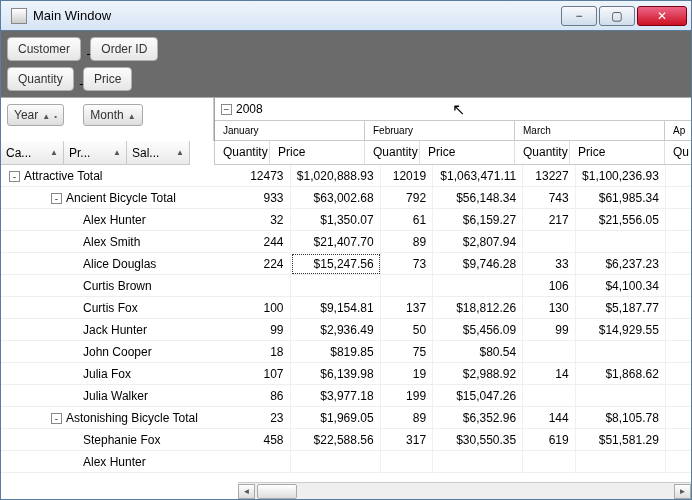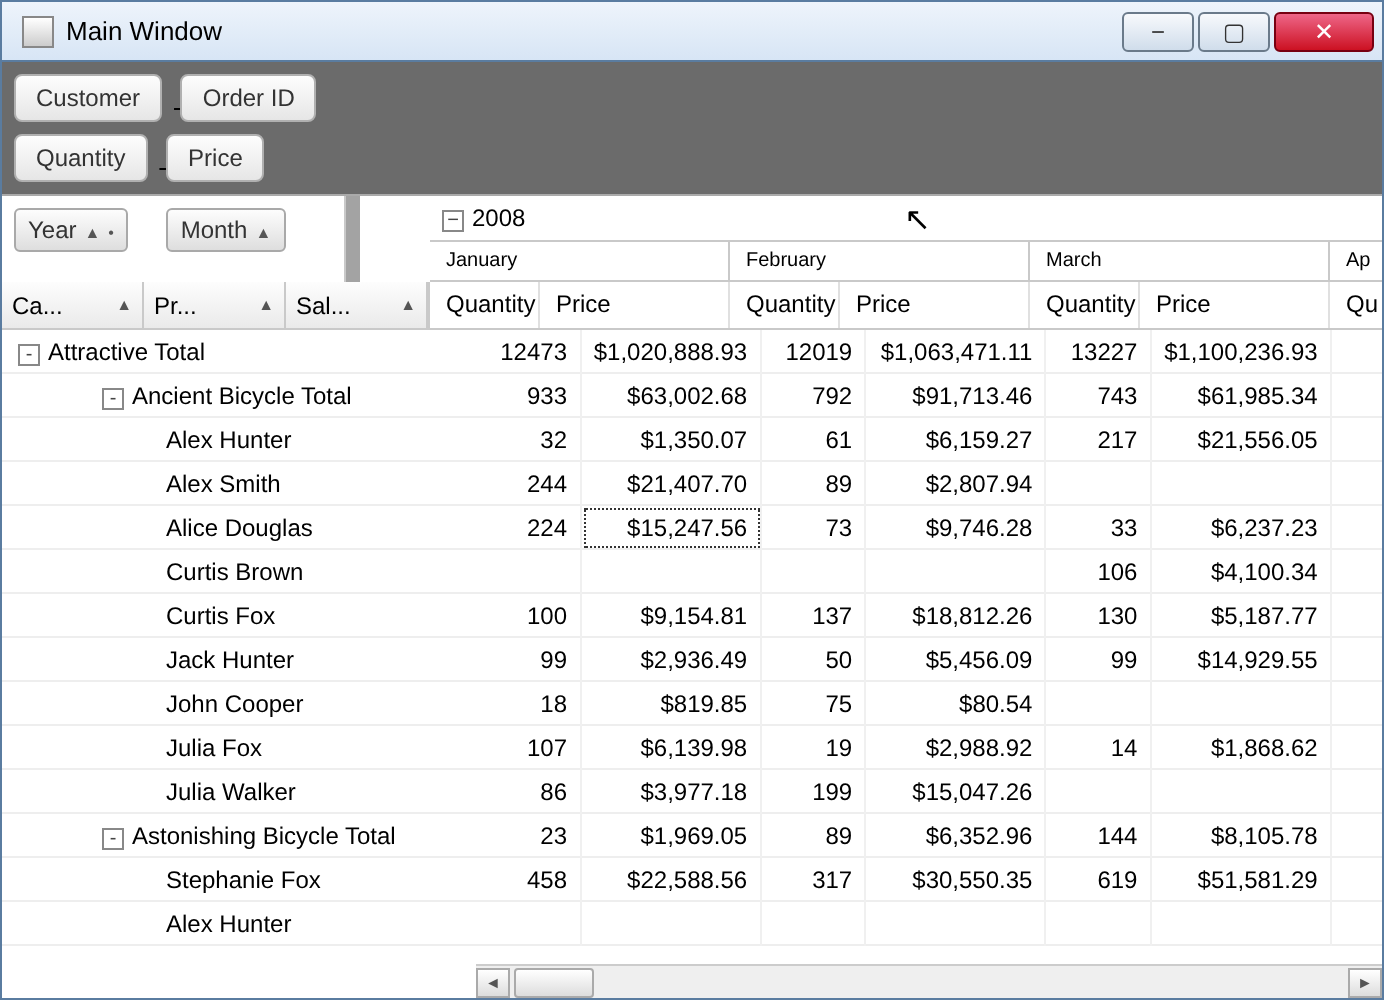--- a/index.html
+++ b/index.html
@@ -14,21 +14,21 @@
   .toolbar { background: #6b6b6b; padding: 6px; }
   .chipline { margin-bottom: 6px; text-decoration: underline; }
   .chip { display: inline-block; background: linear-gradient(#fdfdfd,#e6e6e6); border: 1px solid #b0b0b0; border-radius: 4px; padding: 4px 10px; margin-right: 6px; font-size: 12px; color: #333; }
   .content { flex: 1; display: flex; flex-direction: column; background: #fff; overflow: hidden; border-top: 1px solid #aaa; }
   .upper { display: flex; }
   .upper .leftspacer { width: 237px; border-right: 1px solid #c9c9c9; }
   .yearmonth { padding: 6px; }
   .selbtn { display: inline-block; background: linear-gradient(#fdfdfd,#dedede); border: 1px solid #a9a9a9; border-radius: 3px; padding: 3px 6px; margin-right: 16px; font-size: 12px; color: #333; }
   .selbtn .tri { font-size: 8px; margin-left: 4px; color: #555; }
   .selbtn .dot { font-size: 8px; margin-left: 4px; color: #555; }
-  .colheads { flex: 1; border-left: 7px solid #a3a3a3; padding-left: 35px; }
+  .colheads { flex: 1; border-left: 1px solid #a3a3a3; }
   .yearrow { border-bottom: 1px solid #c9c9c9; padding: 4px 6px; }
   .collapse { display: inline-block; width: 11px; height: 11px; line-height: 9px; text-align: center; border: 1px solid #888; font-size: 10px; margin-right: 4px; color: #444; }
   .monthrow { display: flex; border-bottom: 1px solid #c9c9c9; }
   .monthcell { border-right: 1px solid #c9c9c9; padding: 4px 8px; font-size: 10px; }
   .m-jan { width: 150px; } .m-feb { width: 150px; } .m-mar { width: 150px; } .m-apr { width: 26px; overflow: hidden; border-right: none; }
   .qp-row { display: flex; border-bottom: 1px solid #c9c9c9; }
   .qp { padding: 4px 8px; font-size: 12px; border-right: 1px solid #e0e0e0; }
   .qcol { width: 55px; } .pcol { width: 95px; }
   .rowheads { display: flex; border-bottom: 1px solid #c9c9c9; }
   .rowheads .axisbtn { flex: 1; padding: 3px 5px; display: flex; align-items: center; justify-content: space-between; border-right: 1px solid #c9c9c9; font-size: 12px; background: linear-gradient(#fdfdfd,#eaeaea); }
@@ -46,21 +46,21 @@
   .datacols .row .cell.q { width: 55px; }
   .datacols .row .cell.p { width: 95px; }
   .datacols .row .cell.apr { width: 26px; border-right: none; }
   .focuscell { outline: 1px dotted #333; outline-offset: -2px; }
   .scrollbar-h { height: 17px; background: #efefef; border-top: 1px solid #ccc; display: flex; align-items: center; }
   .sb-btn { width: 17px; height: 15px; background: linear-gradient(#fff,#ddd); border: 1px solid #aaa; display: flex; align-items: center; justify-content: center; font-size: 8px; color: #555; }
   .sb-thumb { width: 40px; height: 15px; background: linear-gradient(#fff,#ddd); border: 1px solid #aaa; border-radius: 2px; margin: 0 2px; }
   .sb-track { flex: 1; }
   .cursor { position: absolute; left: 452px; top: 100px; font-size: 16px; color: #000; pointer-events: none; }
   .rightcolheads { border-left: 1px solid #c9c9c9; }
-  .upper2 { display:flex; }
+  .upper2 { display:flex;gap:24px; }
   .upper2 .leftspacer2 { width:237px; }
 </style>
 </head>
 <body>
 
 <div class="window">
   <div class="titlebar">
     <div class="appicon"></div>
     <div class="title">Main Window</div>
     <div class="winbtns">
@@ -184,21 +184,21 @@
             <div class="cell q">12019</div>
             <div class="cell p">$1,063,471.11</div>
             <div class="cell q">13227</div>
             <div class="cell p">$1,100,236.93</div>
             <div class="cell apr"></div>
           </div>
           <div class="row">
             <div class="cell q">933</div>
             <div class="cell p">$63,002.68</div>
             <div class="cell q">792</div>
-            <div class="cell p">$91,713.46</div>
+            <div class="cell p">$56,148.34</div>
             <div class="cell q">743</div>
             <div class="cell p">$61,985.34</div>
             <div class="cell apr"></div>
           </div>
           <div class="row">
             <div class="cell q">32</div>
             <div class="cell p">$1,350.07</div>
             <div class="cell q">61</div>
             <div class="cell p">$6,159.27</div>
             <div class="cell q">217</div>

